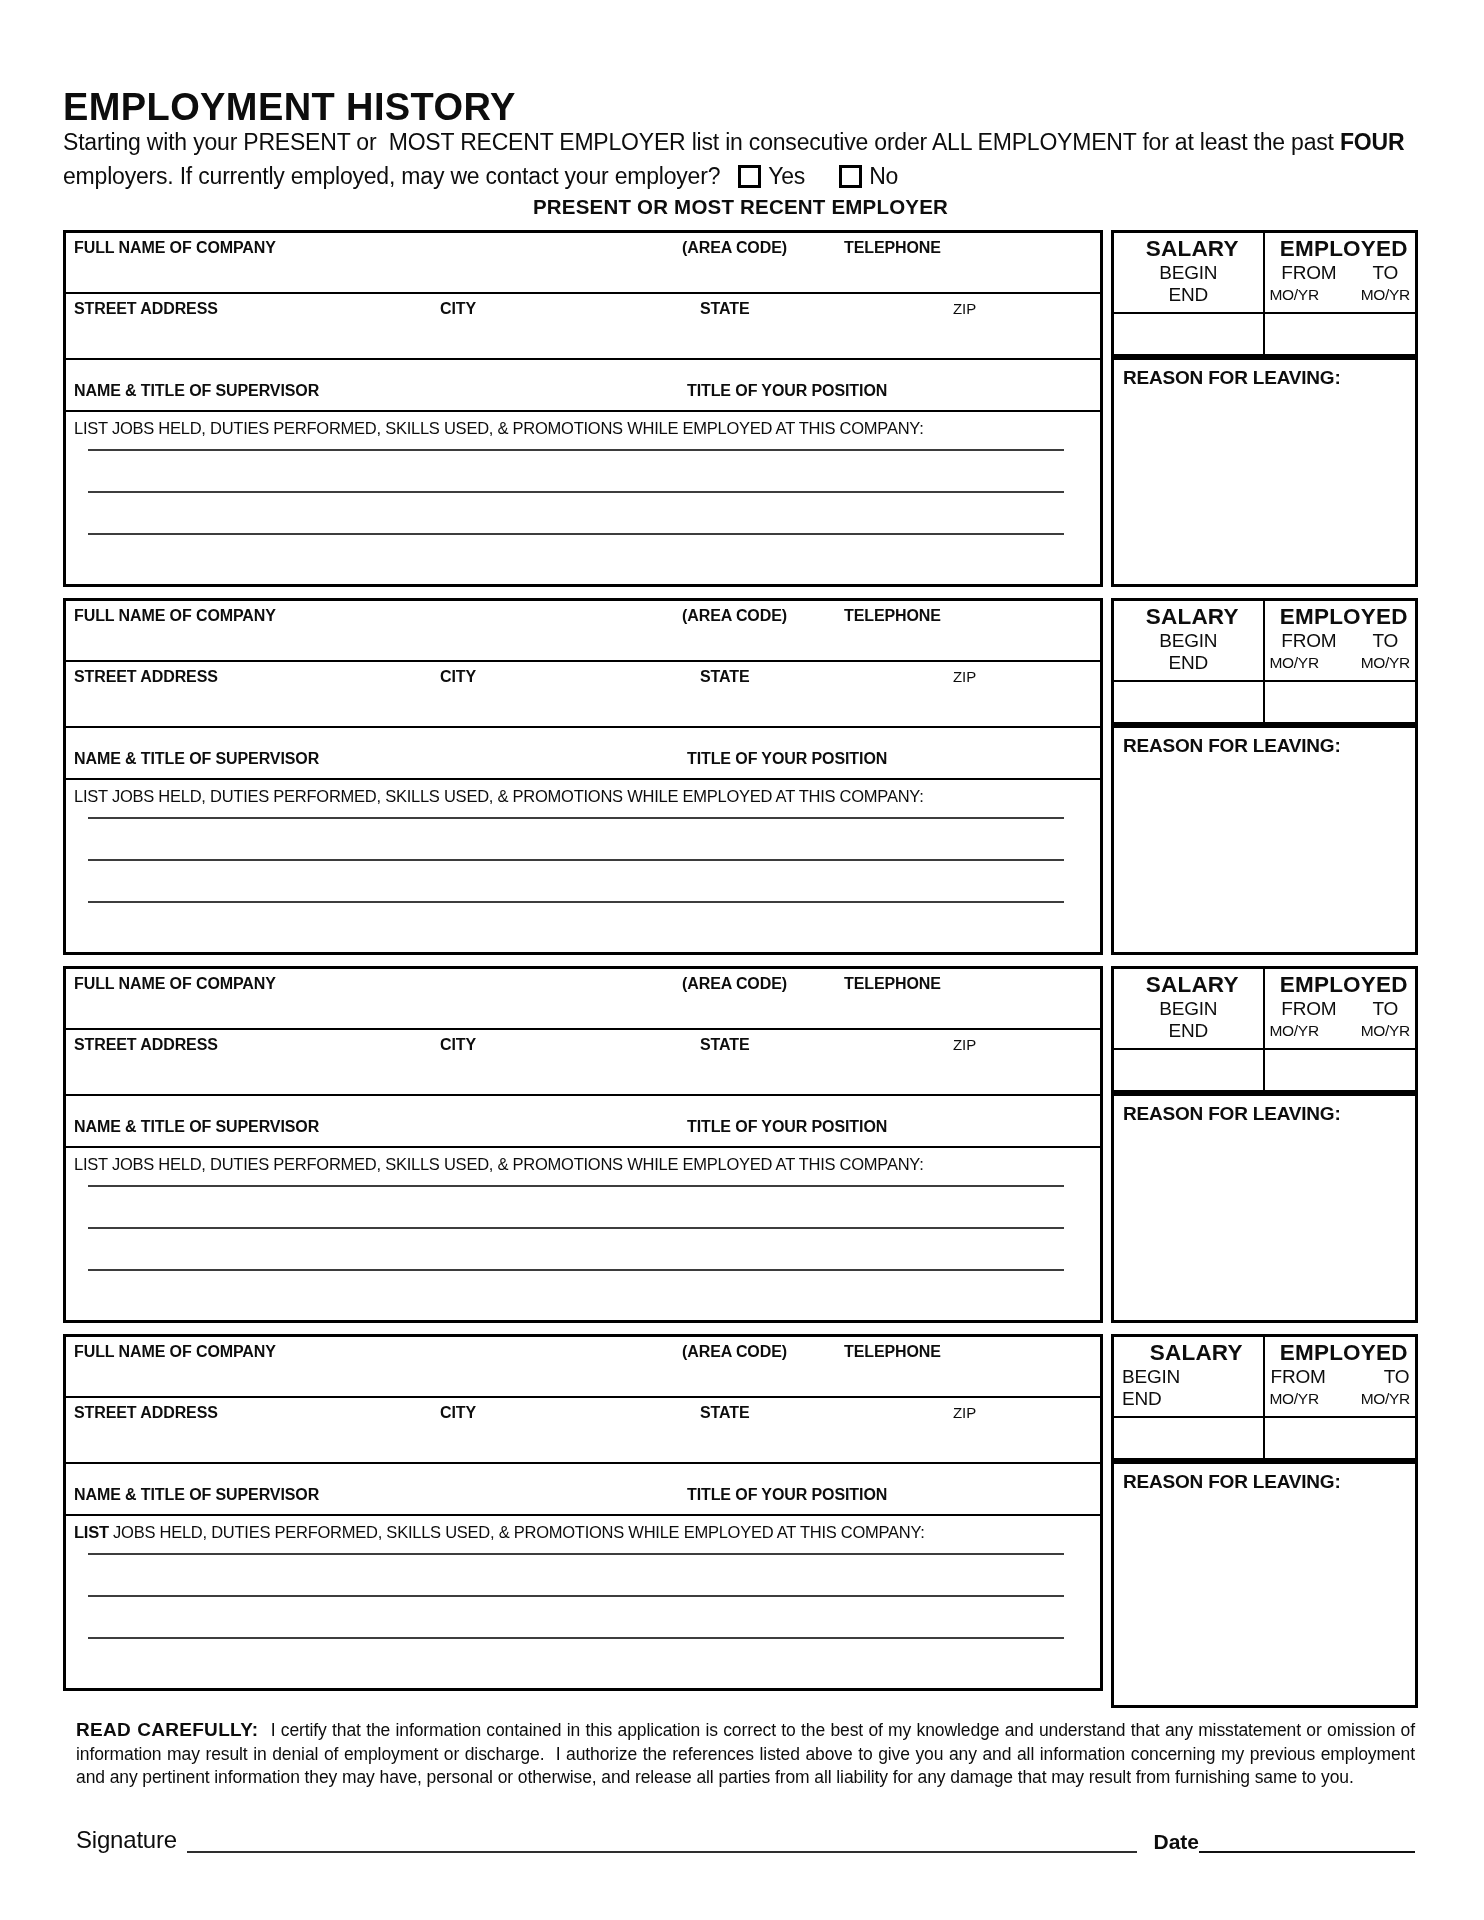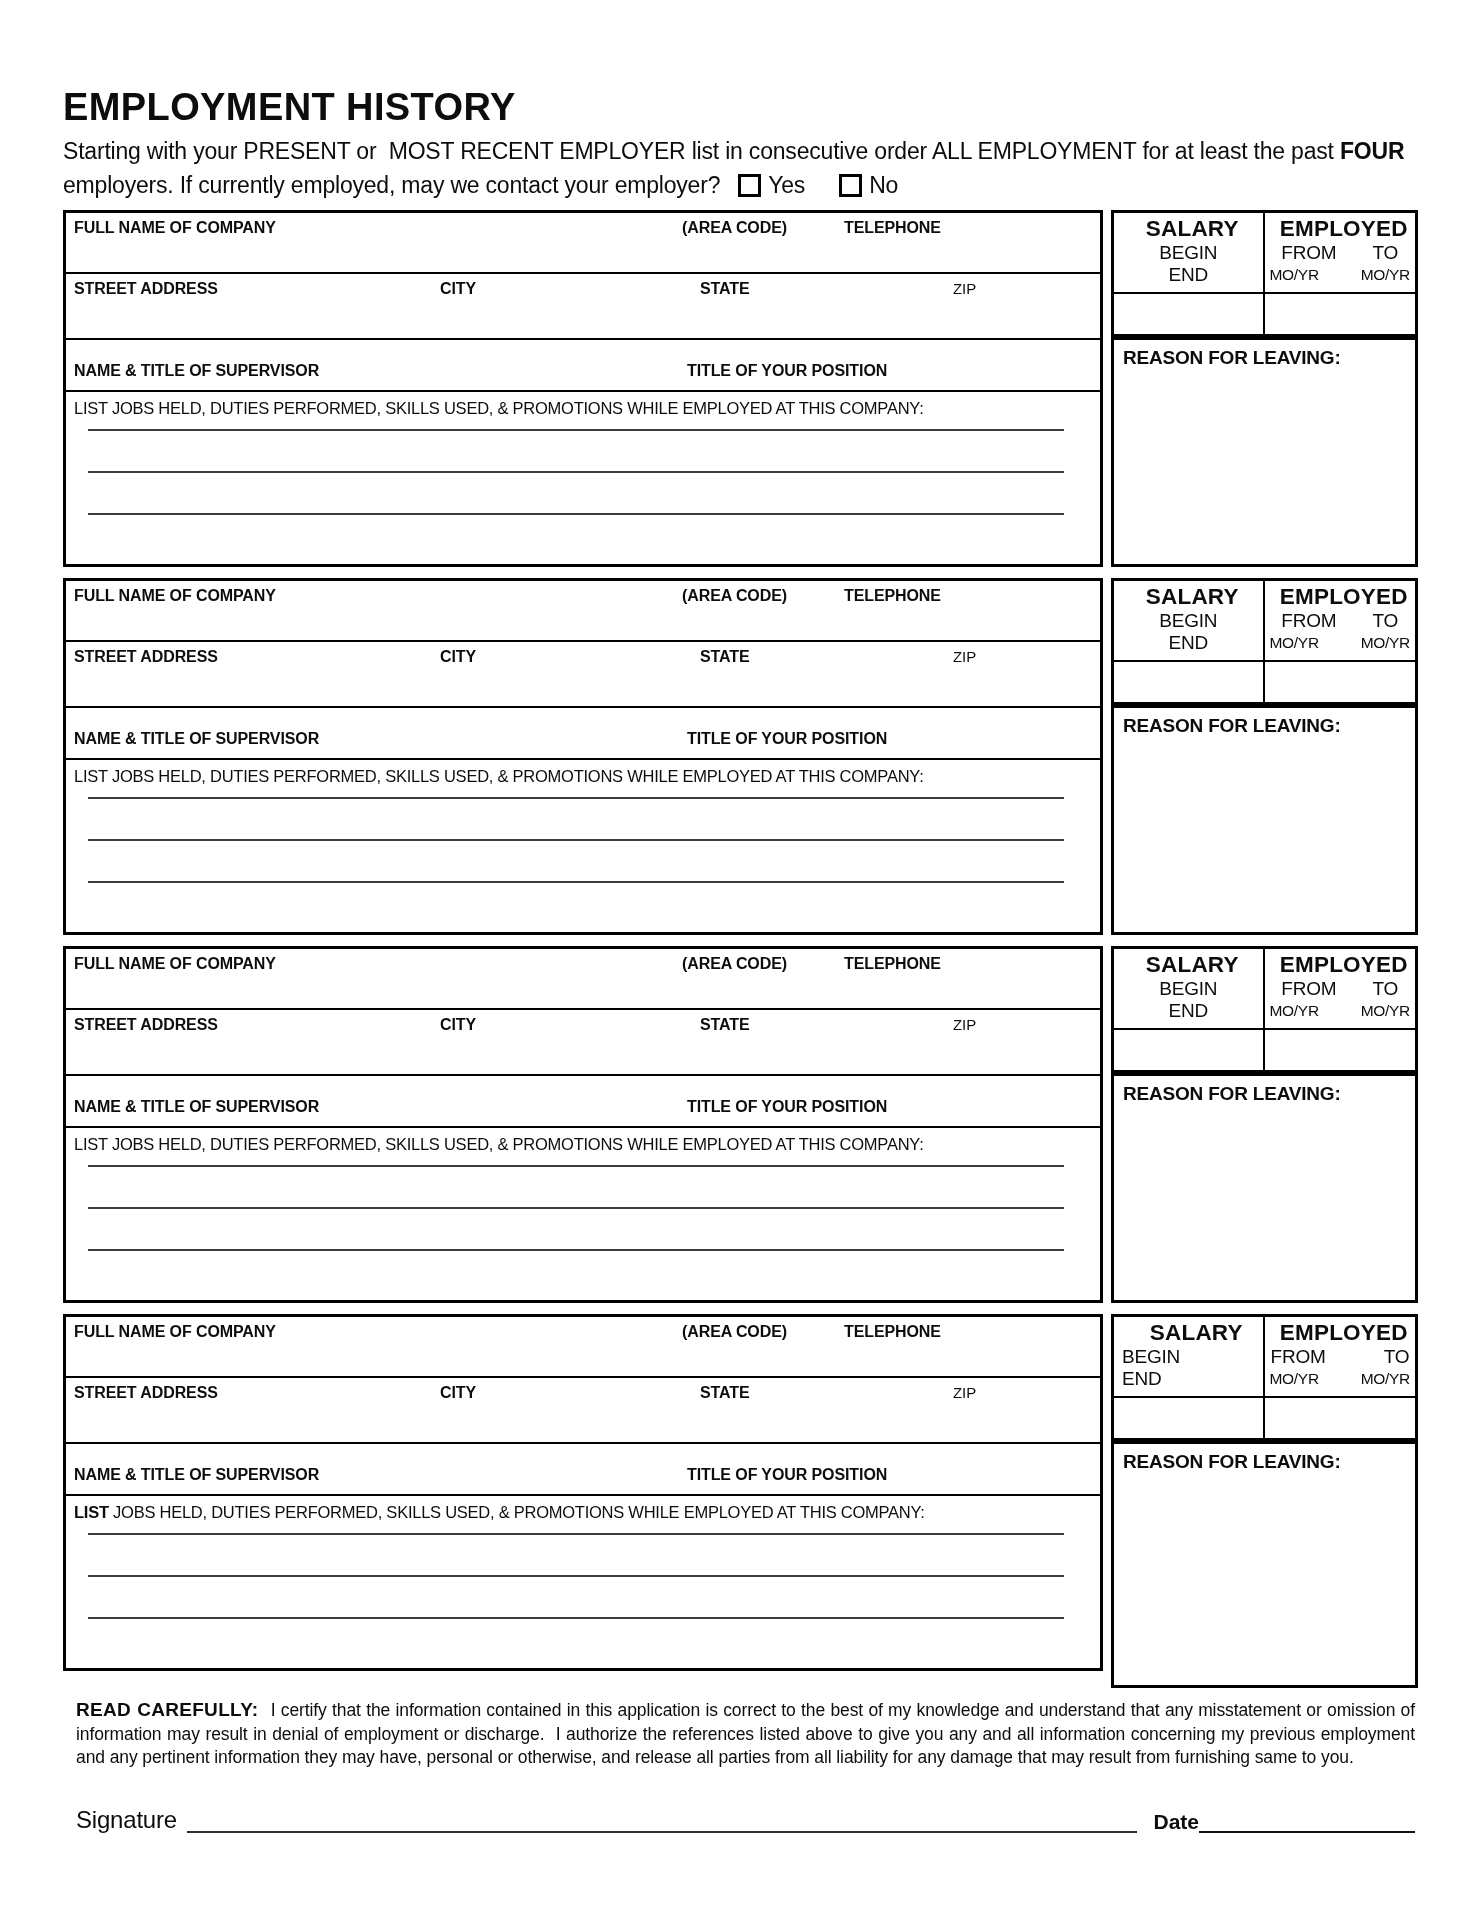--- a/index.html
+++ b/index.html
@@ -6,21 +6,21 @@
   html,body { background:#ffffff; }
   body {
     width:1484px; height:1920px; overflow:hidden;
     font-family:"Liberation Sans", sans-serif;
     color:#0d0d0d; position:relative;
   }
   .sheet { position:absolute; inset:0; padding:86px 66px 0 63px; }
 
   
   .title { font-size:38px; font-weight:bold; letter-spacing:0.4px; }
-  .intro-line { font-size:23px; margin-top:9px; white-space:pre-wrap; letter-spacing:-0.2px; }
+  .intro-line { font-size:23px; white-space:pre-wrap; letter-spacing:-0.2px; }
   .intro-line .emph { font-weight:bold; }
   .q-row { display:flex; align-items:center; margin-top:7px; font-size:23px; letter-spacing:-0.2px; }
   .checkbox { width:23px; height:23px; border:3px solid #000; background:#fff; margin-left:18px; }
   .cb-label { margin-left:7px; }
   .checkbox.second { margin-left:34px; }
   .section-heading { text-align:center; font-weight:bold; font-size:20.5px; margin-top:5px; letter-spacing:0.2px; }
 
   
   .blocks { margin-top:11px; }
   .block { display:flex; gap:8px; height:357px; margin-bottom:11px; }
@@ -88,20 +88,21 @@
   <div class="intro-line"><span>Starting with your PRESENT or  MOST RECENT EMPLOYER list in consecutive order ALL EMPLOYMENT for at least the past </span><span class="emph">FOUR</span></div>
 
   <div class="q-row">
     <span>employers.  If currently employed, may we contact your employer?</span>
     <span class="checkbox"></span>
     <span class="cb-label">Yes</span>
     <span class="checkbox second"></span>
     <span class="cb-label">No</span>
   </div>
 
+  <div class="section-heading">PRESENT OR MOST RECENT EMPLOYER</div>
 
   <div class="blocks">
 
     <section class="block">
       <div class="lcol">
         <div class="row rowA">
           <span class="lbl">FULL NAME OF COMPANY</span>
           <span class="lbl pos-area">(AREA CODE)</span>
           <span class="lbl pos-tel">TELEPHONE</span>
           <div class="fill"></div>

